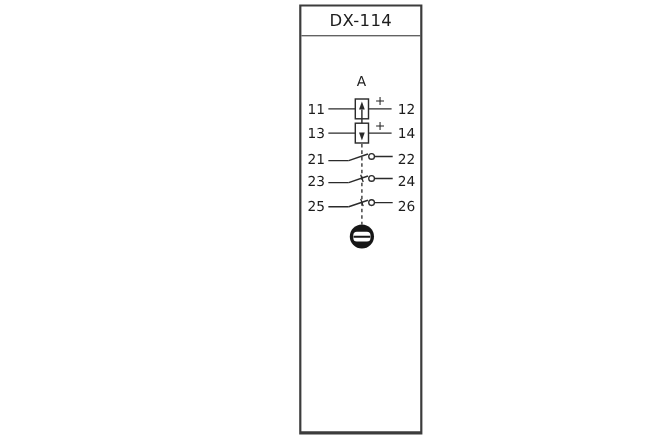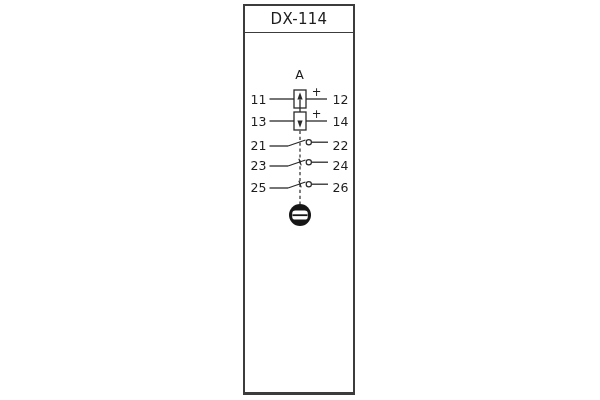--- a/index.html
+++ b/index.html
@@ -1,19 +1,20 @@
 <!DOCTYPE html>
 <html><head>
 <meta charset="utf-8">
 <style>
   html, body { margin: 0; padding: 0; background: #ffffff; }
   .stage {
     position: relative; width: 524px; height: 400px;
     background: #ffffff; overflow: hidden;
     font-family: "DejaVu Sans", "Liberation Sans", sans-serif;
+    margin-left: 29px;
   }
   .panel {
     position: absolute; left: 243px; top: 4px;
     width: 112px; height: 391px;
     box-sizing: border-box;
     border: 2px solid #3c3c3c;
     border-bottom-width: 3px;
     background: #ffffff;
   }
   .title-box {

